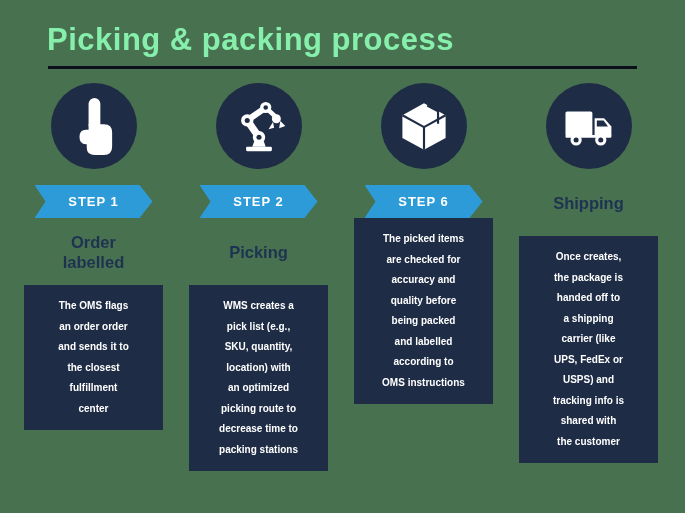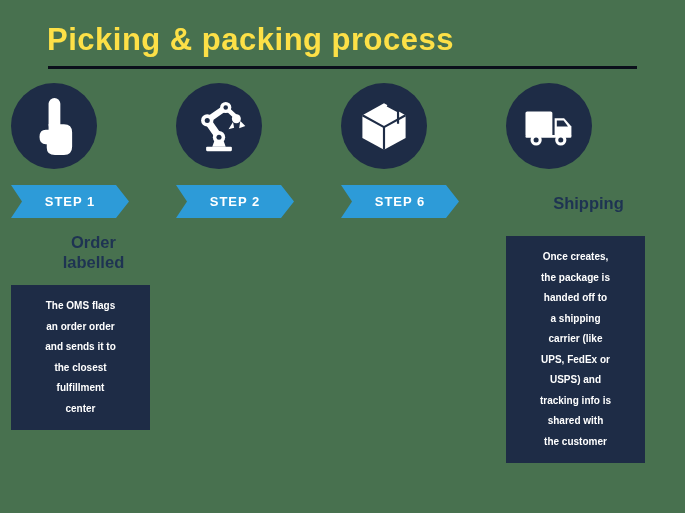--- a/index.html
+++ b/index.html
@@ -6,33 +6,33 @@
   .canvas{
     position:relative;
     width:685px;height:513px;
     background:#48714F;
     overflow:hidden;
     font-family:"Liberation Sans", sans-serif;
   }
   .page-title{
     position:absolute;left:47px;top:22px;
     font-size:31px;font-weight:bold;
-    color:#fde047;letter-spacing:0.5px;
+    color:#86efac;letter-spacing:0.5px;
   }
   .title-rule{
     position:absolute;left:48px;top:66px;
     width:589px;height:3px;background:#0B0F1B;
   }
   .steps{
     position:absolute;left:11px;top:83px;
     display:flex;
   }
   .step{
     width:165px;
-    display:flex;flex-direction:column;
+    display:flex;flex-direction:column;align-items:center;
   }
   .circle{
     width:86px;height:86px;border-radius:50%;
     background:#1E2C46;
     display:flex;align-items:center;justify-content:center;
     flex:0 0 auto;
   }
   .banner{
     margin-top:16px;
     width:118px;height:33px;
@@ -115,38 +115,55 @@
               <circle cx="50" cy="70" r="4.5"></circle>
               <circle cx="29" cy="40" r="4.5"></circle>
               <circle cx="62" cy="17" r="4"></circle>
             </g>
           </svg>
         </span>
       </div>
       <div class="banner">
         <span>STEP 2</span>
       </div>
+      <div class="step-title">Picking</div>
+      <div class="desc">WMS creates a
+pick list (e.g.,
+SKU, quantity,
+location) with
+an optimized
+picking route to
+decrease time to
+packing stations</div>
     </div>
 
     <div class="step">
       <div class="circle">
         <span>
           <svg width="54" height="54" viewBox="0 0 100 100">
             <polygon fill="#FFFFFF" points="50,8 90,30 90,72 50,94 10,72 10,30"></polygon>
             <g stroke="#1E2C46" stroke-width="4" fill="none">
               <polyline points="10,30 50,52 90,30"></polyline>
               <line x1="50" y1="52" x2="50" y2="94"></line>
               <polyline points="56,12 76,23 76,46"></polyline>
             </g>
           </svg>
         </span>
       </div>
       <div class="banner">
         <span>STEP 6</span>
       </div>
+      <div class="desc">The picked items
+are checked for
+accuracy and
+quality before
+being packed
+and labelled
+according to
+OMS instructions</div>
     </div>
 
     <div class="step">
       <div class="circle">
         <span>
           <svg width="56" height="56" viewBox="0 0 100 100">
             <g fill="#FFFFFF">
               <rect x="8" y="24" width="48" height="44" rx="3"></rect>
               <polygon points="60,36 77,36 90,51 90,68 60,68"></polygon>
               <rect x="8" y="66" width="82" height="5" rx="2"></rect>

